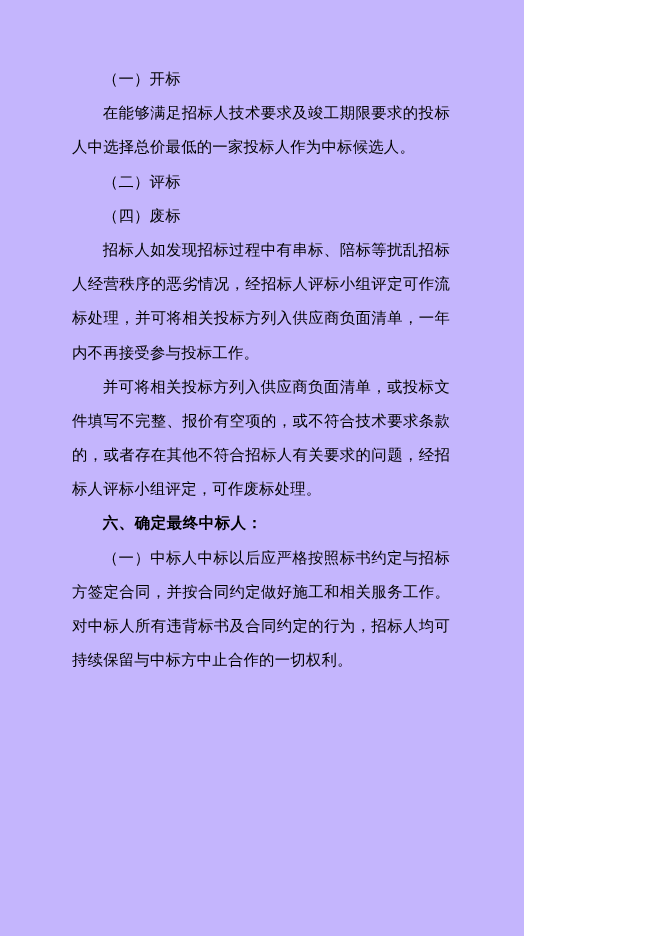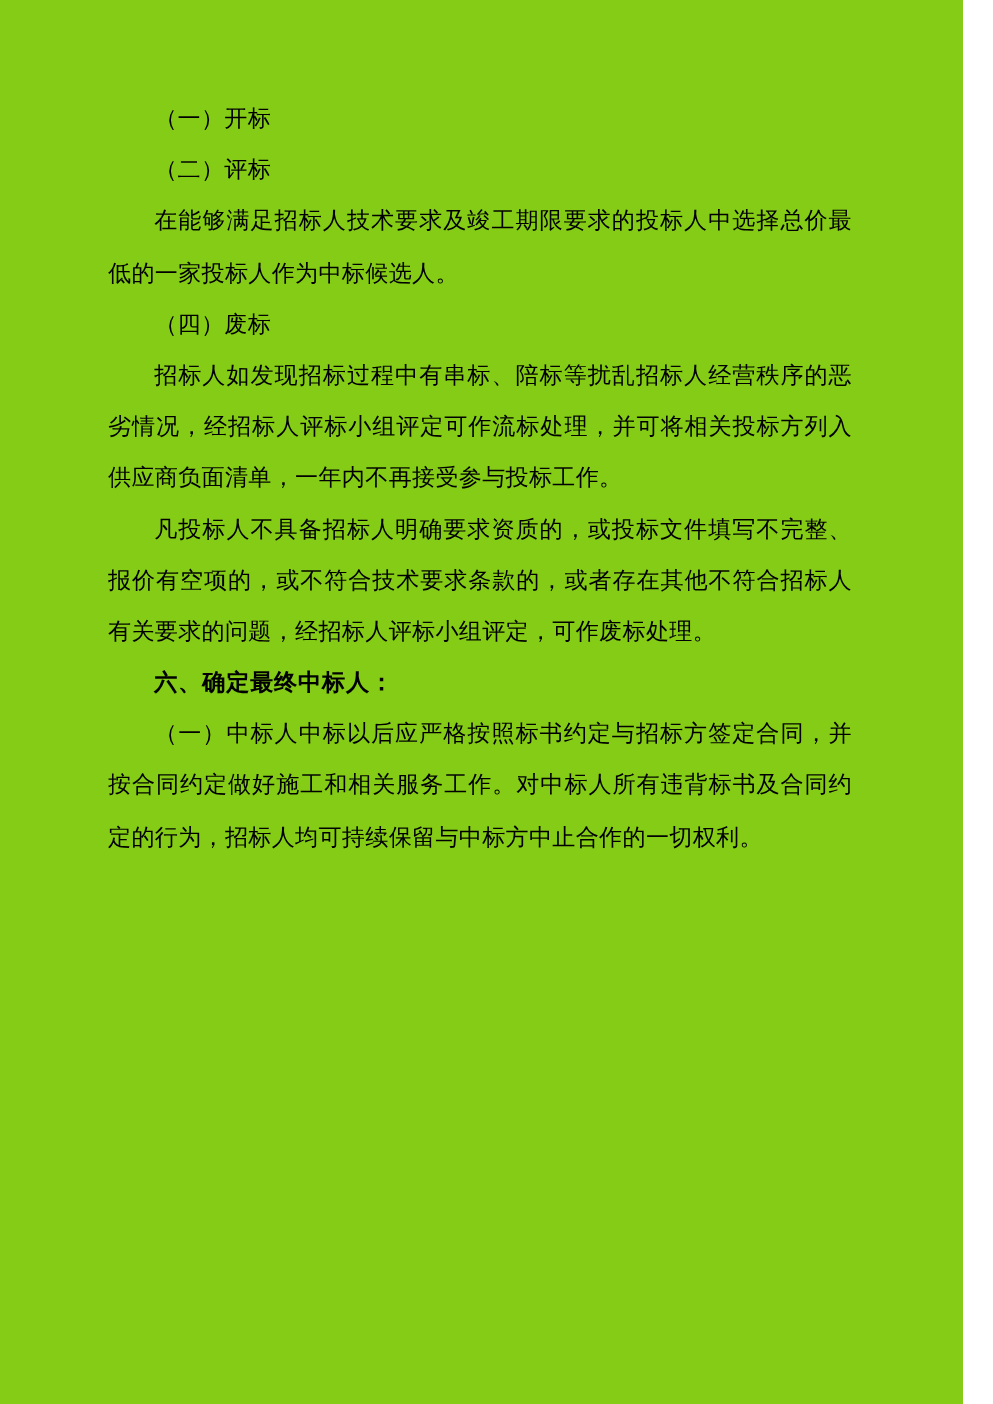--- a/index.html
+++ b/index.html
@@ -9,23 +9,23 @@
   }
   body {
     width: 662px;
     height: 936px;
     overflow: hidden;
     font-family: "DejaVu Serif", "Liberation Serif", serif;
     color: #000000;
   }
   .page {
     position: relative;
-    width: 642px;
+    width: 524px;
     height: 936px;
-    background: #84cc16;
+    background: #c4b5fd;
     box-sizing: border-box;
     padding: 62px 74px 0 72px;
   }
   .doc-body {
     font-size: 15.4px;
     line-height: 2.22;
     text-align: justify;
     text-justify: inter-ideograph;
     letter-spacing: 0.2px;
   }
@@ -38,21 +38,21 @@
     text-indent: 2em;
     letter-spacing: 0.6px;
   }
 </style>
 </head>
 <body>
 
 <div class="page">
   <div class="doc-body">
     <p>（一）开标</p>
+    <p>在能够满足招标人技术要求及竣工期限要求的投标人中选择总价最低的一家投标人作为中标候选人。</p>
     <p>（二）评标</p>
-    <p>在能够满足招标人技术要求及竣工期限要求的投标人中选择总价最低的一家投标人作为中标候选人。</p>
     <p>（四）废标</p>
     <p>招标人如发现招标过程中有串标、陪标等扰乱招标人经营秩序的恶劣情况，经招标人评标小组评定可作流标处理，并可将相关投标方列入供应商负面清单，一年内不再接受参与投标工作。</p>
-    <p>凡投标人不具备招标人明确要求资质的，或投标文件填写不完整、报价有空项的，或不符合技术要求条款的，或者存在其他不符合招标人有关要求的问题，经招标人评标小组评定，可作废标处理。</p>
+    <p>并可将相关投标方列入供应商负面清单，或投标文件填写不完整、报价有空项的，或不符合技术要求条款的，或者存在其他不符合招标人有关要求的问题，经招标人评标小组评定，可作废标处理。</p>
     <p class="heading">六、确定最终中标人：</p>
     <p>（一）中标人中标以后应严格按照标书约定与招标方签定合同，并按合同约定做好施工和相关服务工作。对中标人所有违背标书及合同约定的行为，招标人均可持续保留与中标方中止合作的一切权利。</p>
   </div>
 </div>
 
 </body></html>

